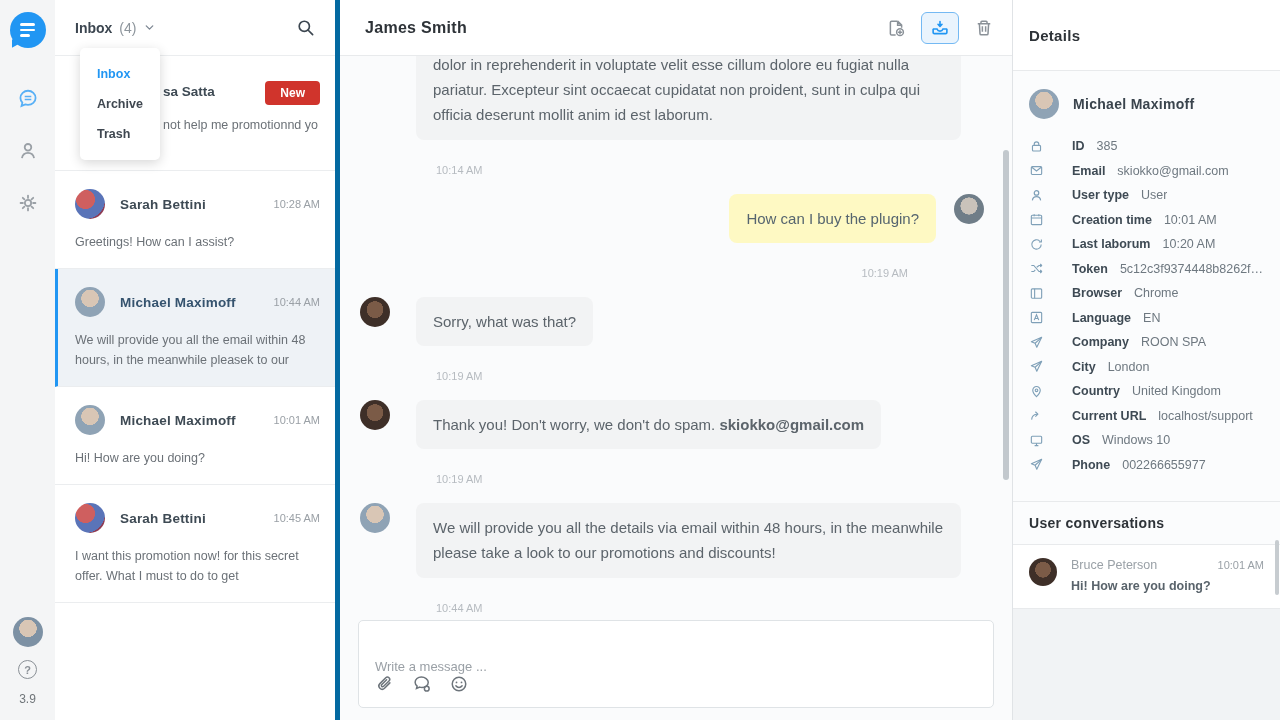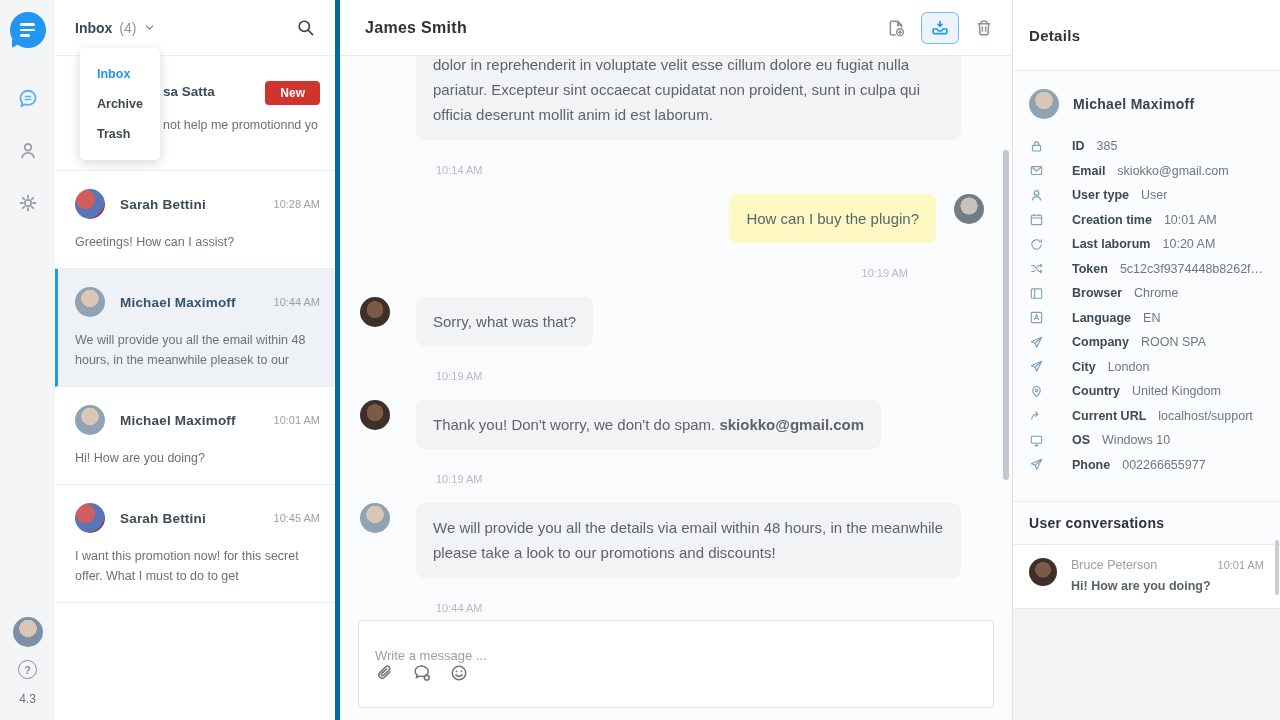--- a/index.html
+++ b/index.html
@@ -61,21 +61,21 @@
   .msg-row.first .msg-avatar { visibility:hidden; }
   .msg-avatar { width:30px; height:30px; border-radius:50%; flex:none; }
   .msg-row.in .msg-avatar { margin-right:26px; }
   .bubble { background:#f2f3f4; border-radius:8px; padding:12px 17px; font-size:15px; color:#5c646b; line-height:1.68; max-width:545px; }
   .msg-row.out { justify-content:flex-end; }
   .msg-row.out .bubble { background:#fef9c3; margin-right:18px; color:#56656f; }
   .msg-time { font-size:11px; color:#b6bbc0; margin-top:24px; }
   .time-in { margin-left:76px; }
   .time-out { text-align:right; margin-right:76px; }
   .email-bold { font-weight:700; }
-  .composer { margin:8px 18px 12px; height:88px; background:#fff; border:1px solid #dfe3e6; border-radius:5px; padding:15px 16px 13px; display:flex; flex-direction:column; justify-content:center; flex:none; cursor:text; }
+  .composer { margin:8px 18px 12px; height:88px; background:#fff; border:1px solid #dfe3e6; border-radius:5px; padding:15px 16px 13px; display:flex; flex-direction:column; justify-content:flex-end; flex:none; cursor:text; }
   .composer-placeholder { font-size:13px; color:#9aa0a6; }
   .composer-icons { display:flex; gap:17px; color:#6d747b; }
   .composer-icons .ic { width:20px; height:20px; cursor:pointer; }
   .chat-scrollbar { position:absolute; right:3px; top:150px; width:6px; height:330px; background:#c2c8cd; border-radius:3px; }
 
   
   .details-panel { width:267px; flex:none; display:flex; flex-direction:column; background:#fbfcfd; position:relative; }
   .details-header { height:71px; background:#fff; border-bottom:1px solid #e8eaec; display:flex; align-items:center; padding:0 16px; font-size:15px; font-weight:700; color:#2e3338; letter-spacing:.3px; flex:none; }
   .profile { display:flex; align-items:center; gap:14px; padding:18px 16px 13px; }
   .profile-avatar { width:30px; height:30px; border-radius:50%; }
@@ -214,21 +214,21 @@
       <span><svg class="ic">
             <use href="#i-user"></use>
           </svg></span>
       <span><svg class="ic">
             <use href="#i-gear"></use>
           </svg></span>
     </div>
     <div class="rail-bottom">
       <div class="rail-avatar"></div>
       <div class="help-circle">?</div>
-      <div class="version">4.3</div>
+      <div class="version">3.9</div>
     </div>
   </div>
 
   <div class="list-panel">
     <div class="list-header">
       <div class="inbox-select">
         <span>Inbox</span>
         <span class="inbox-count">(4)</span>
         <svg class="chev">
             <use href="#i-chevron"></use>

